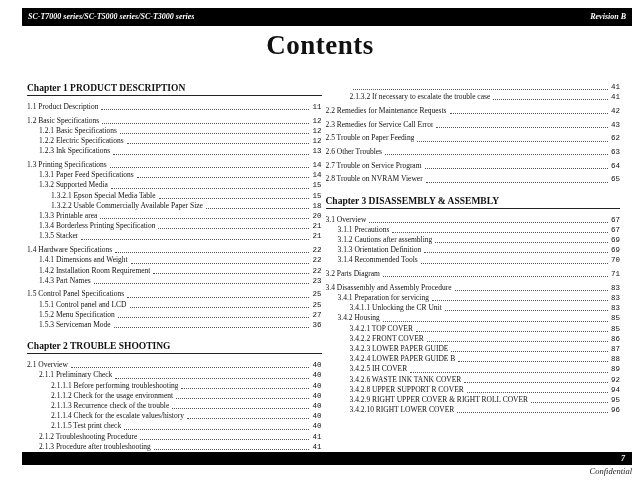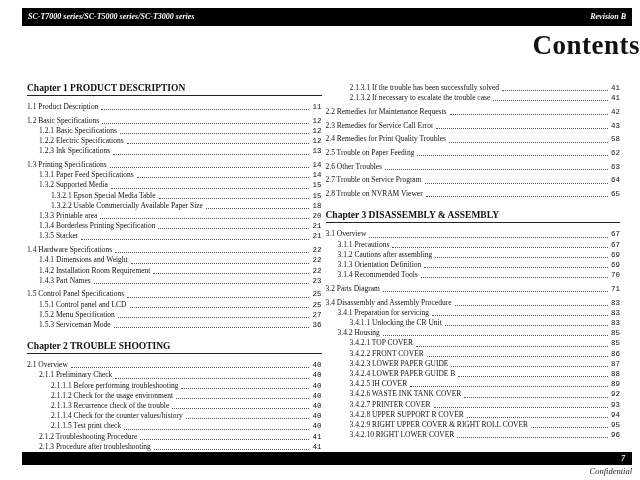--- a/index.html
+++ b/index.html
@@ -19,21 +19,21 @@
     display: flex; justify-content: space-between; align-items: center;
     padding: 0 6px; box-sizing: border-box;
   }
   .header-bar span {
     color: #fff; font-size: 8px; font-weight: bold; font-style: italic;
     white-space: nowrap; line-height: 1;
   }
   
   .doc-title {
     position: absolute; top: 30px; left: 0; width: 100%;
-    margin: 0; text-align: right;
+    margin: 0; text-align: center;
     font-size: 27px; font-weight: bold; letter-spacing: 0.5px;
   }
   
   .columns {
     position: absolute; top: 83px; left: 27px; right: 20px;
     display: flex; gap: 4px;
   }
   .col { flex: 1 1 0; min-width: 0; }
   .chapter-heading {
     font-size: 9.5px; font-weight: bold;
@@ -214,21 +214,21 @@
           <span class="t">2.1.1.2 Check for the usage environment</span>
           <span class="leader"></span>
           <span class="pg">40</span>
         </div>
         <div class="toc-row lvl3">
           <span class="t">2.1.1.3 Recurrence check of the trouble</span>
           <span class="leader"></span>
           <span class="pg">40</span>
         </div>
         <div class="toc-row lvl3">
-          <span class="t">2.1.1.4 Check for the counter values/history</span>
+          <span class="t">2.1.1.4 Check for the escalate values/history</span>
           <span class="leader"></span>
           <span class="pg">40</span>
         </div>
         <div class="toc-row lvl3">
           <span class="t">2.1.1.5 Test print check</span>
           <span class="leader"></span>
           <span class="pg">40</span>
         </div>
         <div class="toc-row lvl2">
           <span class="t">2.1.2 Troubleshooting Procedure</span>
@@ -236,45 +236,39 @@
           <span class="pg">41</span>
         </div>
         <div class="toc-row lvl2">
           <span class="t">2.1.3 Procedure after troubleshooting</span>
           <span class="leader"></span>
           <span class="pg">41</span>
         </div>
       </div>
     <div class="col" id="col-right">
         <div class="toc-row lvl3">
-          <span class="t">2.1.3.1 If the trouble has been successfully solved</span>
           <span class="leader"></span>
           <span class="pg">41</span>
         </div>
         <div class="toc-row lvl3">
           <span class="t">2.1.3.2 If necessary to escalate the trouble case</span>
           <span class="leader"></span>
           <span class="pg">41</span>
         </div>
         <div class="toc-row lvl1">
           <span class="t">2.2 Remedies for Maintenance Requests</span>
           <span class="leader"></span>
           <span class="pg">42</span>
         </div>
         <div class="toc-row lvl1">
           <span class="t">2.3 Remedies for Service Call Error</span>
           <span class="leader"></span>
           <span class="pg">43</span>
         </div>
         <div class="toc-row lvl1">
-          <span class="t">2.4 Remedies for Print Quality Troubles</span>
-          <span class="leader"></span>
-          <span class="pg">58</span>
-        </div>
-        <div class="toc-row lvl1">
           <span class="t">2.5 Trouble on Paper Feeding</span>
           <span class="leader"></span>
           <span class="pg">62</span>
         </div>
         <div class="toc-row lvl1">
           <span class="t">2.6 Other Troubles</span>
           <span class="leader"></span>
           <span class="pg">63</span>
         </div>
         <div class="toc-row lvl1">
@@ -360,25 +354,20 @@
         </div>
         <div class="toc-row lvl3">
           <span class="t">3.4.2.5 IH COVER</span>
           <span class="leader"></span>
           <span class="pg">89</span>
         </div>
         <div class="toc-row lvl3">
           <span class="t">3.4.2.6 WASTE INK TANK COVER</span>
           <span class="leader"></span>
           <span class="pg">92</span>
-        </div>
-        <div class="toc-row lvl3">
-          <span class="t">3.4.2.7 PRINTER COVER</span>
-          <span class="leader"></span>
-          <span class="pg">93</span>
         </div>
         <div class="toc-row lvl3">
           <span class="t">3.4.2.8 UPPER SUPPORT R COVER</span>
           <span class="leader"></span>
           <span class="pg">94</span>
         </div>
         <div class="toc-row lvl3">
           <span class="t">3.4.2.9 RIGHT UPPER COVER &amp; RIGHT ROLL COVER</span>
           <span class="leader"></span>
           <span class="pg">95</span>

